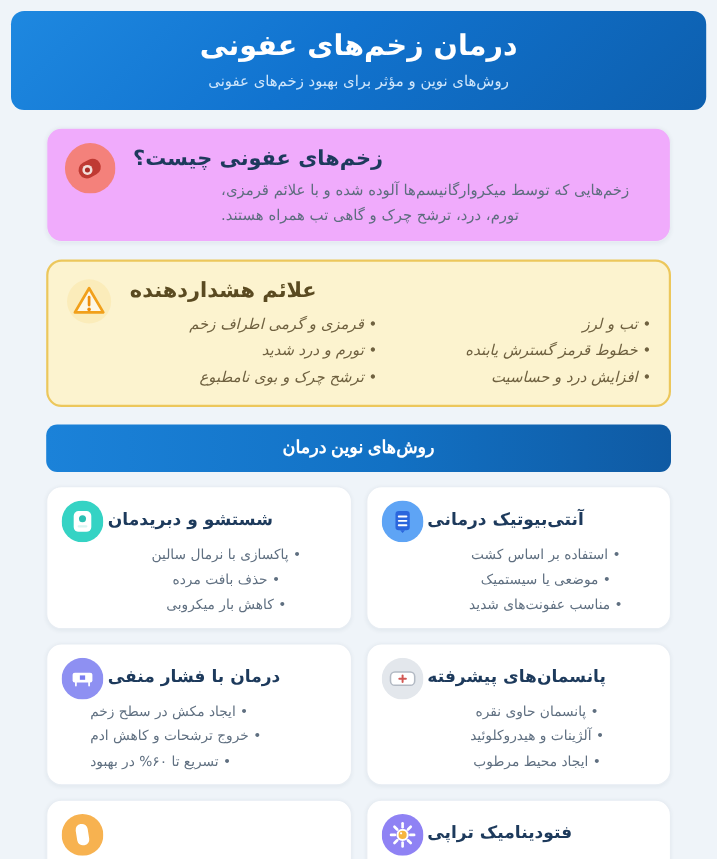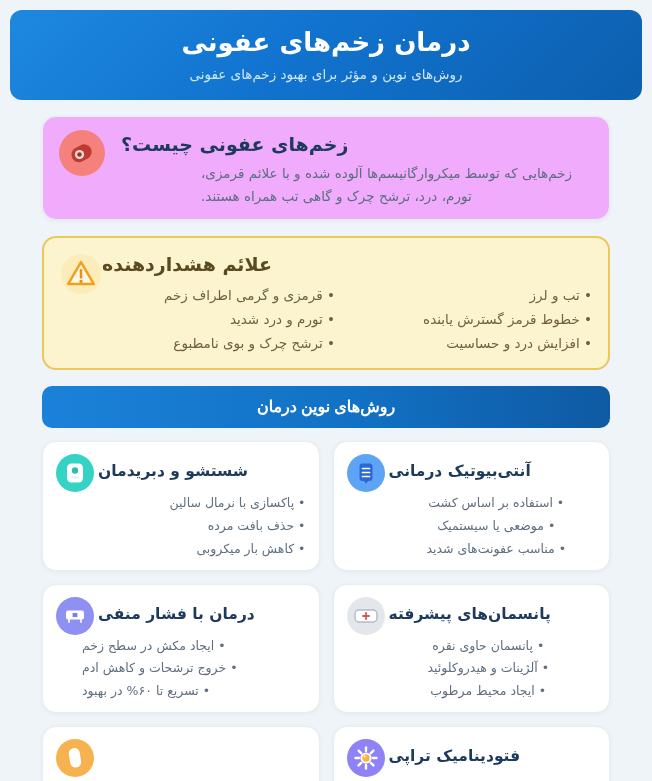--- a/index.html
+++ b/index.html
@@ -61,38 +61,39 @@
   }
 
   
   .warning {
     background: #fcf3cf;
     border: 2px solid #ecc75c;
     border-radius: 14px;
     padding: 15px 16px 13px;
     margin-top: 16px;
   }
-  .warning .media { }
+  .warning .media { gap: 16px; }
   .warning-title {
     color: #5a4a21;
     font-size: 19px;
     font-weight: bold;
     margin: 0 0 8px;
   }
   .warning-cols {
     display: grid;
     grid-template-columns: 1fr 1fr;
     column-gap: 34px;
     padding-left: 10px;
   }
   .warning-cols ul { list-style: none; text-align: right; }
   .warning-cols li {
     color: #6f6140;
     font-size: 13.5px;
     line-height: 1.78;
+    font-style: italic;
   }
   .warning-cols li::before { content: "\2022\00a0"; }
 
   
   .section-banner {
     width: 568px;
     margin: 16px auto 0;
     background: linear-gradient(90deg, #1b82d9 0%, #1271c4 55%, #0f5aa3 100%);
     border-radius: 10px;
     text-align: center;
@@ -230,21 +231,21 @@
             <circle cx="19" cy="19" r="19" fill="#35d3c4"></circle>
             <rect x="11" y="9.5" width="16" height="19" rx="4.5" fill="#ffffff"></rect>
             <circle cx="19" cy="16.5" r="3.2" fill="#2bbfb3"></circle>
             <path d="M15.5 23.5 h7" stroke="#d9f5f2" stroke-width="2" stroke-linecap="round"></path>
           </svg>
         </span>
         <div class="media-body">
           <div class="method-title">شستشو و دبریدمان</div>
         </div>
       </div>
-      <ul style="direction:rtl; text-align:right; margin-left:50px;">
+      <ul style="direction:rtl; text-align:center; margin-left:50px;">
         <li>پاکسازی با نرمال سالین</li>
         <li>حذف بافت مرده</li>
         <li>کاهش بار میکروبی</li>
       </ul>
     </div>
 
     <div class="method-card">
       <div class="media">
         <span class="icon-wrap">
           <svg class="icon-circle" width="38" height="38" viewBox="0 0 38 38">

